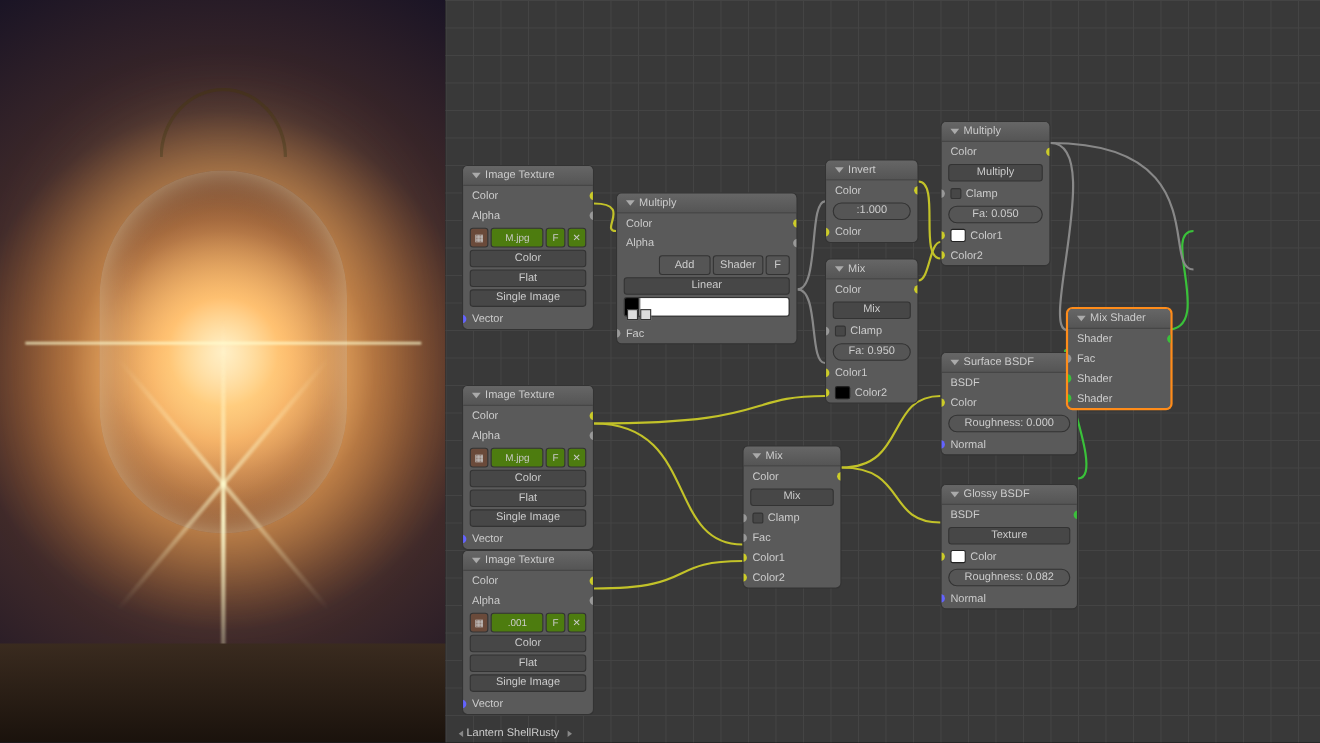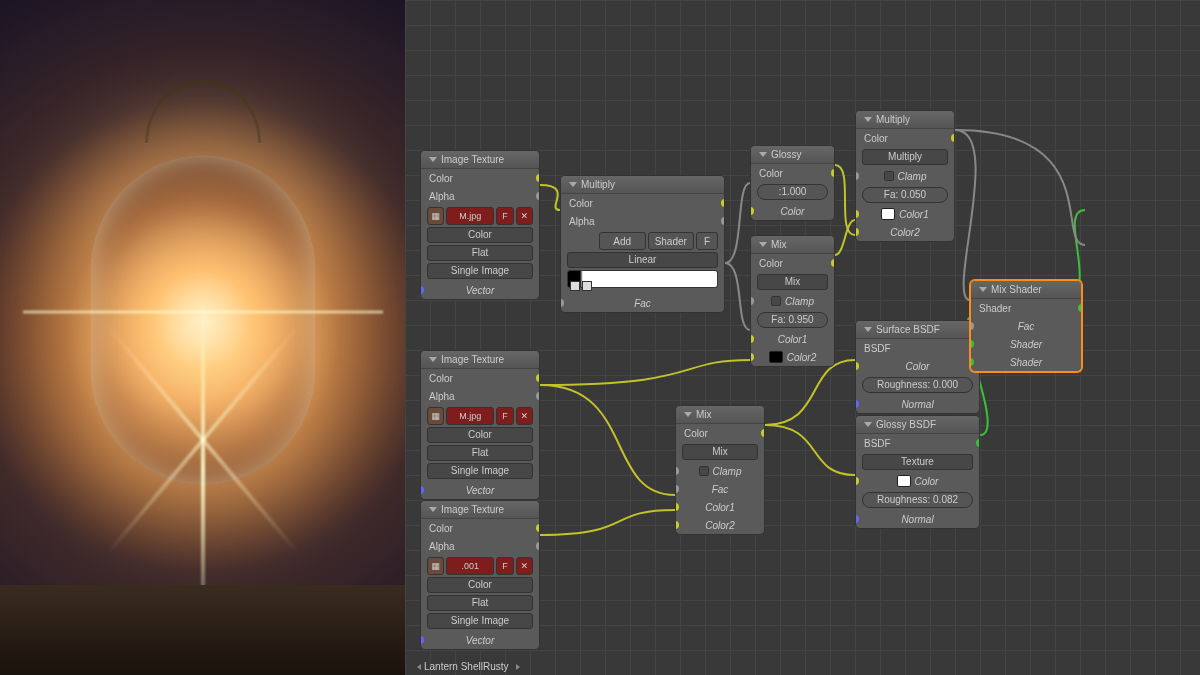--- a/index.html
+++ b/index.html
@@ -12,33 +12,33 @@
   .star.h { width: 360px; height: 4px; top: 310px; }
   .star.d1 { transform: translateX(-50%) rotate(40deg); height: 300px; opacity: .6; }
   .star.d2 { transform: translateX(-50%) rotate(-40deg); height: 300px; opacity: .6; }
   .editor { flex: 1; position: relative; background: #393939; background-image: linear-gradient(#444 1px, transparent 1px), linear-gradient(90deg, #444 1px, transparent 1px); background-size: 25px 25px; color: #ccc; font-size: 10px; overflow: hidden; }
   svg.wires { position: absolute; top: 0; left: 0; width: 100%; height: 100%; pointer-events: none; }
   .node { position: absolute; background: #5a5a5a; border: 1px solid #333; border-radius: 5px; overflow: hidden; }
   .node.selected { border: 1px solid #ff8c1a; box-shadow: 0 0 0 1px #ff8c1a; }
   .node-header { background: linear-gradient(#666,#555); padding: 3px 8px; font-size: 10px; border-bottom: 1px solid #444; display: flex; align-items: center; gap: 4px; cursor: move; }
   .node-header::before { content: ""; width: 0; height: 0; border-left: 4px solid transparent; border-right: 4px solid transparent; border-top: 5px solid #aaa; }
   .row { display: flex; align-items: center; justify-content: space-between; padding: 2px 8px; height: 18px; position: relative; }
-  .row.left { justify-content: center; font-style: italic; }
+  .row.left { justify-content: flex-start; }
   .socket { width: 8px; height: 8px; border-radius: 50%; position: absolute; top: 50%; transform: translateY(-50%); }
   .socket.out { right: -5px; }
   .socket.in { left: -5px; }
   .socket.yellow { background: #cccc29; }
   .socket.grey { background: #999; }
   .socket.green { background: #3ac13a; }
   .socket.blue { background: #6363ff; }
   .field { background: #474747; border: 1px solid #333; border-radius: 3px; padding: 1px 6px; height: 16px; line-height: 14px; margin: 2px 6px; font-size: 10px; display: flex; align-items: center; justify-content: space-between; }
   .field.btn { justify-content: center; text-align: center; }
   .field.drag { background: #555; border-radius: 10px; text-align: center; justify-content: center; }
   .iconrow { display: flex; gap: 2px; margin: 2px 6px; }
-  .iconbtn { flex: 1; background: #7f1d1d; border: 1px solid #333; border-radius: 3px; height: 18px; display: flex; align-items: center; justify-content: center; font-size: 9px; }
+  .iconbtn { flex: 1; background: #4d7c0f; border: 1px solid #333; border-radius: 3px; height: 18px; display: flex; align-items: center; justify-content: center; font-size: 9px; }
   .iconbtn.img { background: #6a4a3a; }
   .check { width: 10px; height: 10px; border: 1px solid #333; border-radius: 2px; background: #474747; display: inline-block; margin-right: 4px; }
   .ramp-btns { display: flex; gap: 2px; margin: 2px 6px; padding-left: 32px; }
   .ramp-btns .b { flex: 1; background: #555; border: 1px solid #333; border-radius: 3px; height: 18px; display: flex; align-items: center; justify-content: center; }
   .ramp-btns .b.narrow { flex: 0 0 22px; }
   .ramp-bar { margin: 2px 6px; height: 18px; background: linear-gradient(to right, #000 0%, #000 8%, #fff 10%, #fff 100%); border: 1px solid #333; border-radius: 3px; position: relative; }
   .ramp-bar::before, .ramp-bar::after { content: ""; position: absolute; bottom: -4px; width: 8px; height: 8px; background: #ddd; border: 1px solid #333; }
   .ramp-bar::before { left: 2px; } .ramp-bar::after { left: 14px; }
   .ramp-label { position: absolute; bottom: 3px; left: 12px; font-size: 10px; color: #ccc; display: flex; align-items: center; gap: 3px; }
   .ramp-label::before { content: ""; width: 0; height: 0; border-top: 3px solid transparent; border-bottom: 3px solid transparent; border-right: 4px solid #888; }
@@ -196,21 +196,21 @@
       </div>
     <div class="ramp-bar"></div>
     <div class="row left" style="margin-top:6px">
         <span class="socket in grey"></span>
         <span>Fac</span>
       </div>
   </div>
 
   <div class="node" style="left:345px;top:145px;width:85px">
     <div class="node-header">
-        <span>Glossy</span>
+        <span>Invert</span>
       </div>
     <div class="row">
         <span>Color</span>
         <span class="socket out yellow"></span>
       </div>
     <div class="field drag">: <span>1.000</span></div>
     <div class="row left">
         <span class="socket in yellow"></span>
         <span>Color</span>
       </div>
@@ -320,21 +320,21 @@
       </div>
     <div class="field drag">
         <span>Roughness: 0.000</span>
       </div>
     <div class="row left">
         <span class="socket in blue"></span>
         <span>Normal</span>
       </div>
   </div>
 
-  <div class="node" style="left:450px;top:415px;width:125px">
+  <div class="node" style="left:450px;top:440px;width:125px">
     <div class="node-header">
         <span>Glossy BSDF</span>
       </div>
     <div class="row">
         <span>BSDF</span>
         <span class="socket out green"></span>
       </div>
     <div class="field btn">
         <span>Texture</span>
       </div>
@@ -345,21 +345,21 @@
       </div>
     <div class="field drag">
         <span>Roughness: 0.082</span>
       </div>
     <div class="row left">
         <span class="socket in blue"></span>
         <span>Normal</span>
       </div>
   </div>
 
-  <div class="node selected" style="left:565px;top:280px;width:112px">
+  <div class="node selected" style="left:565px;top:280px;width:95px">
     <div class="node-header">
         <span>Mix Shader</span>
       </div>
     <div class="row">
         <span>Shader</span>
         <span class="socket out green"></span>
       </div>
     <div class="row left">
         <span class="socket in grey"></span>
         <span>Fac</span>

